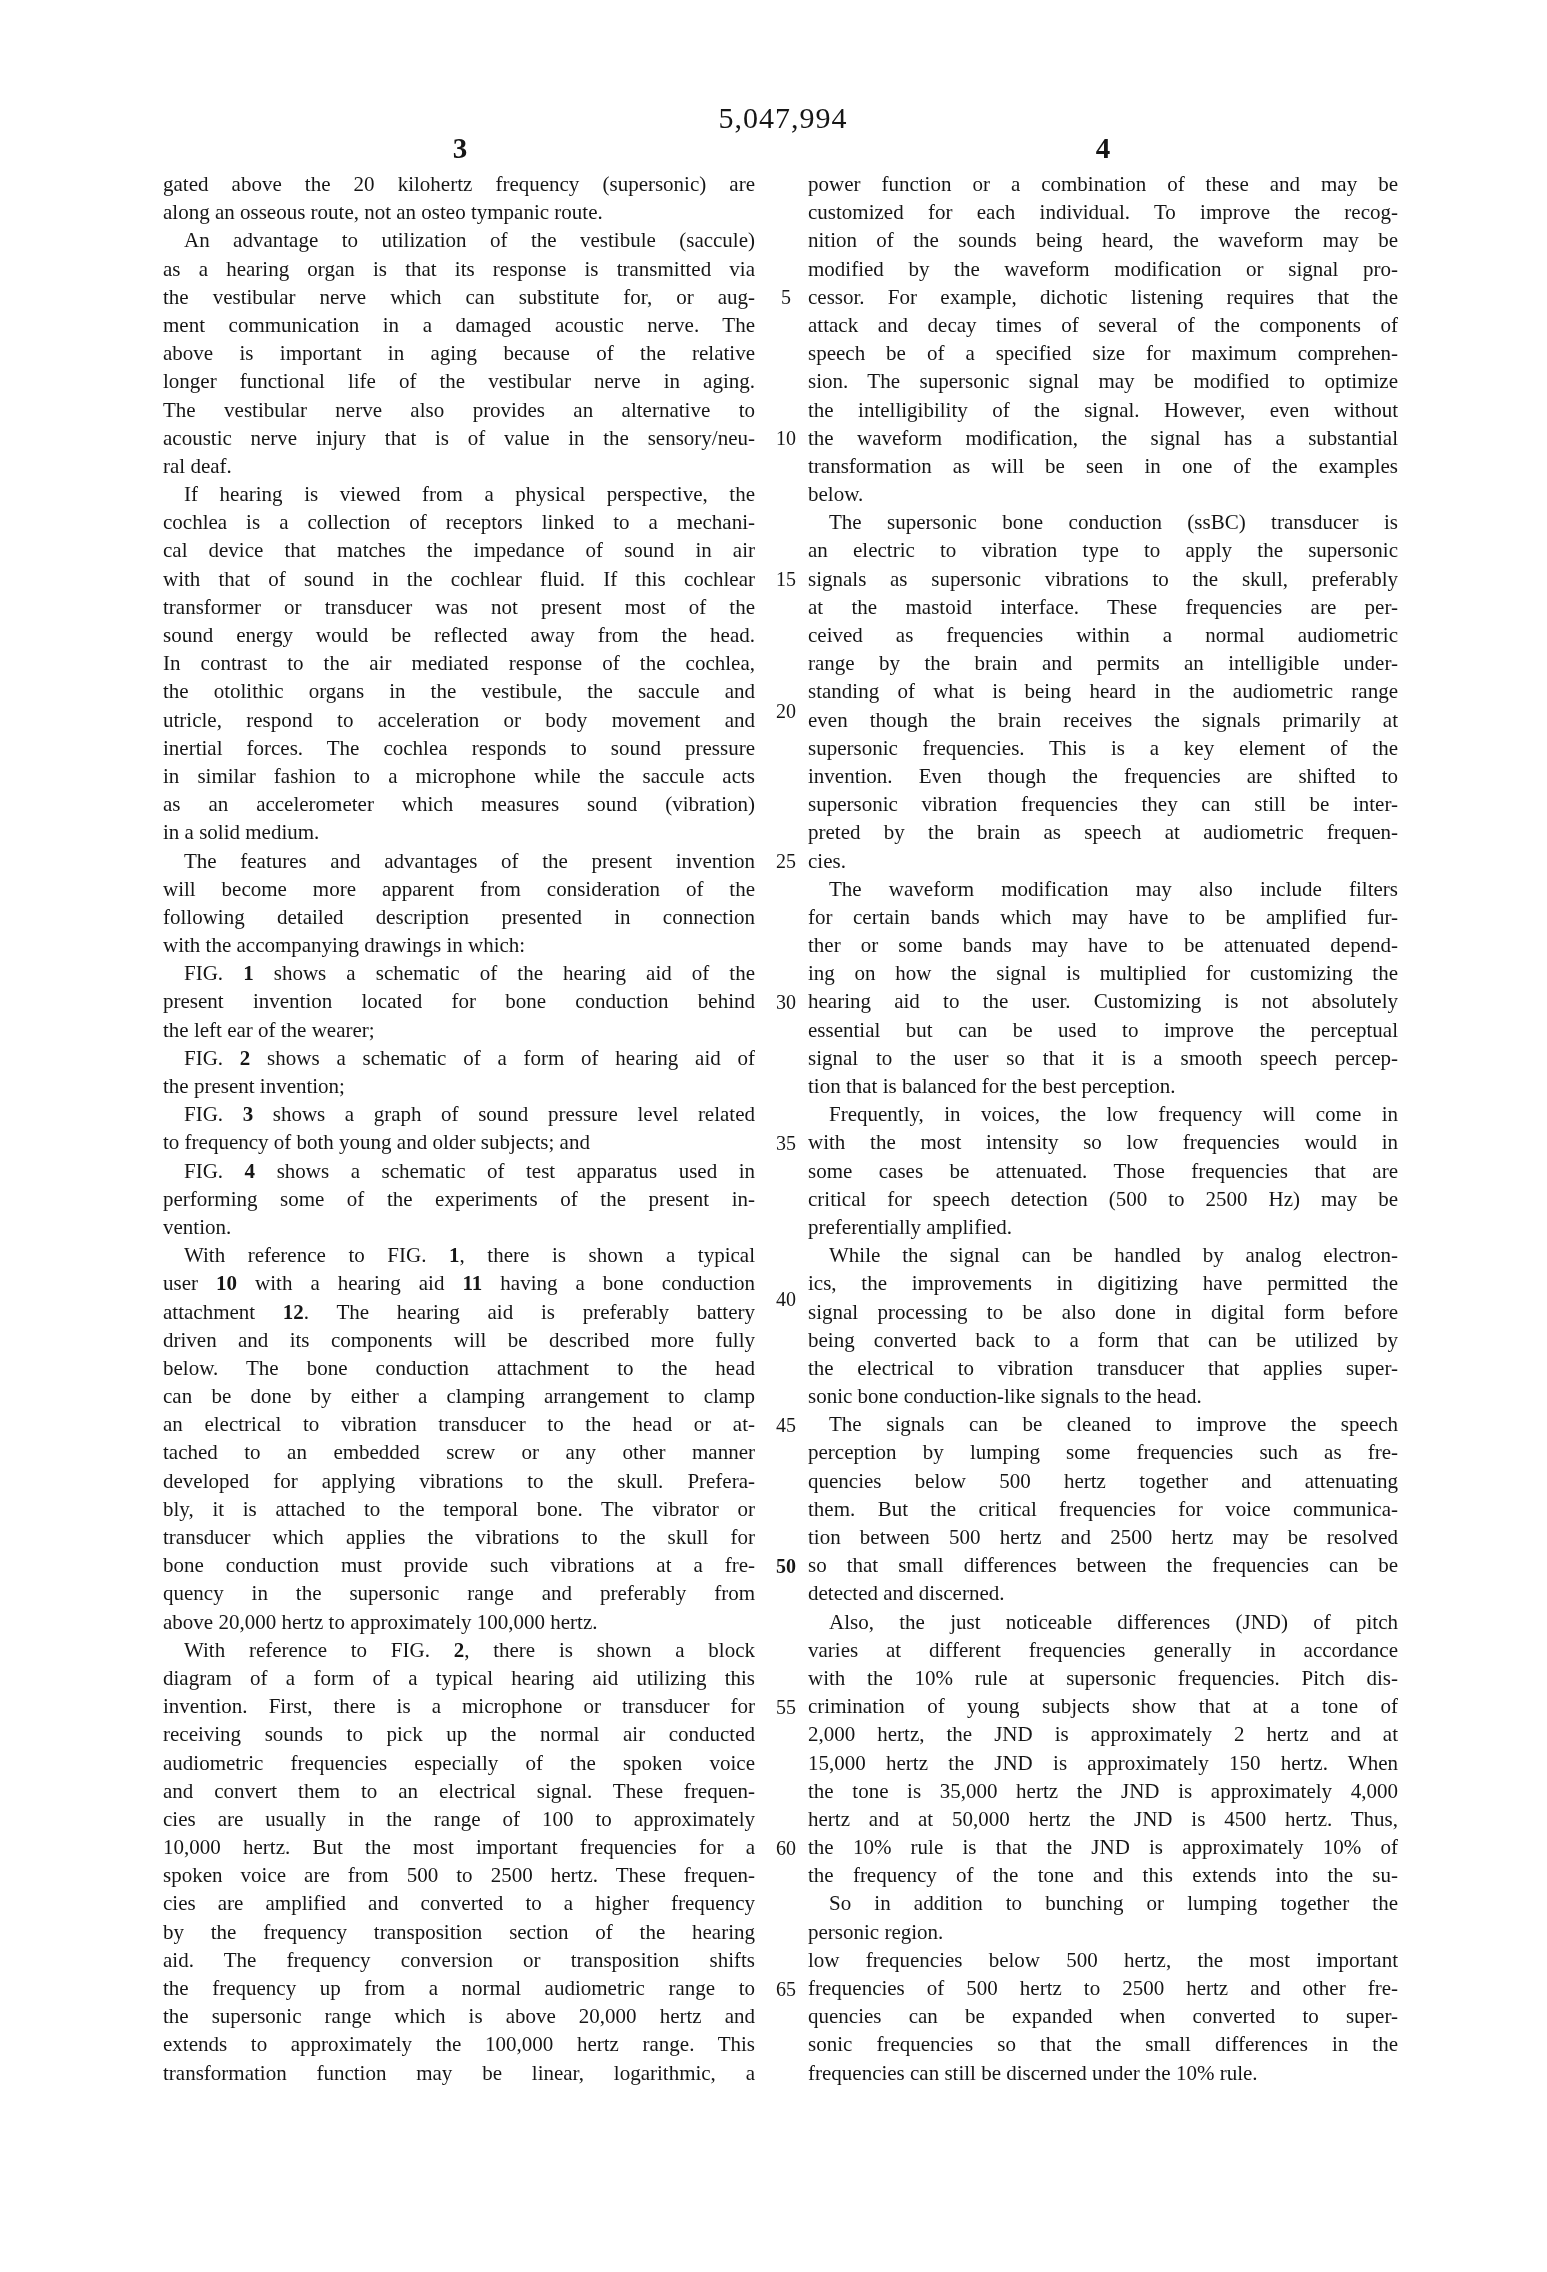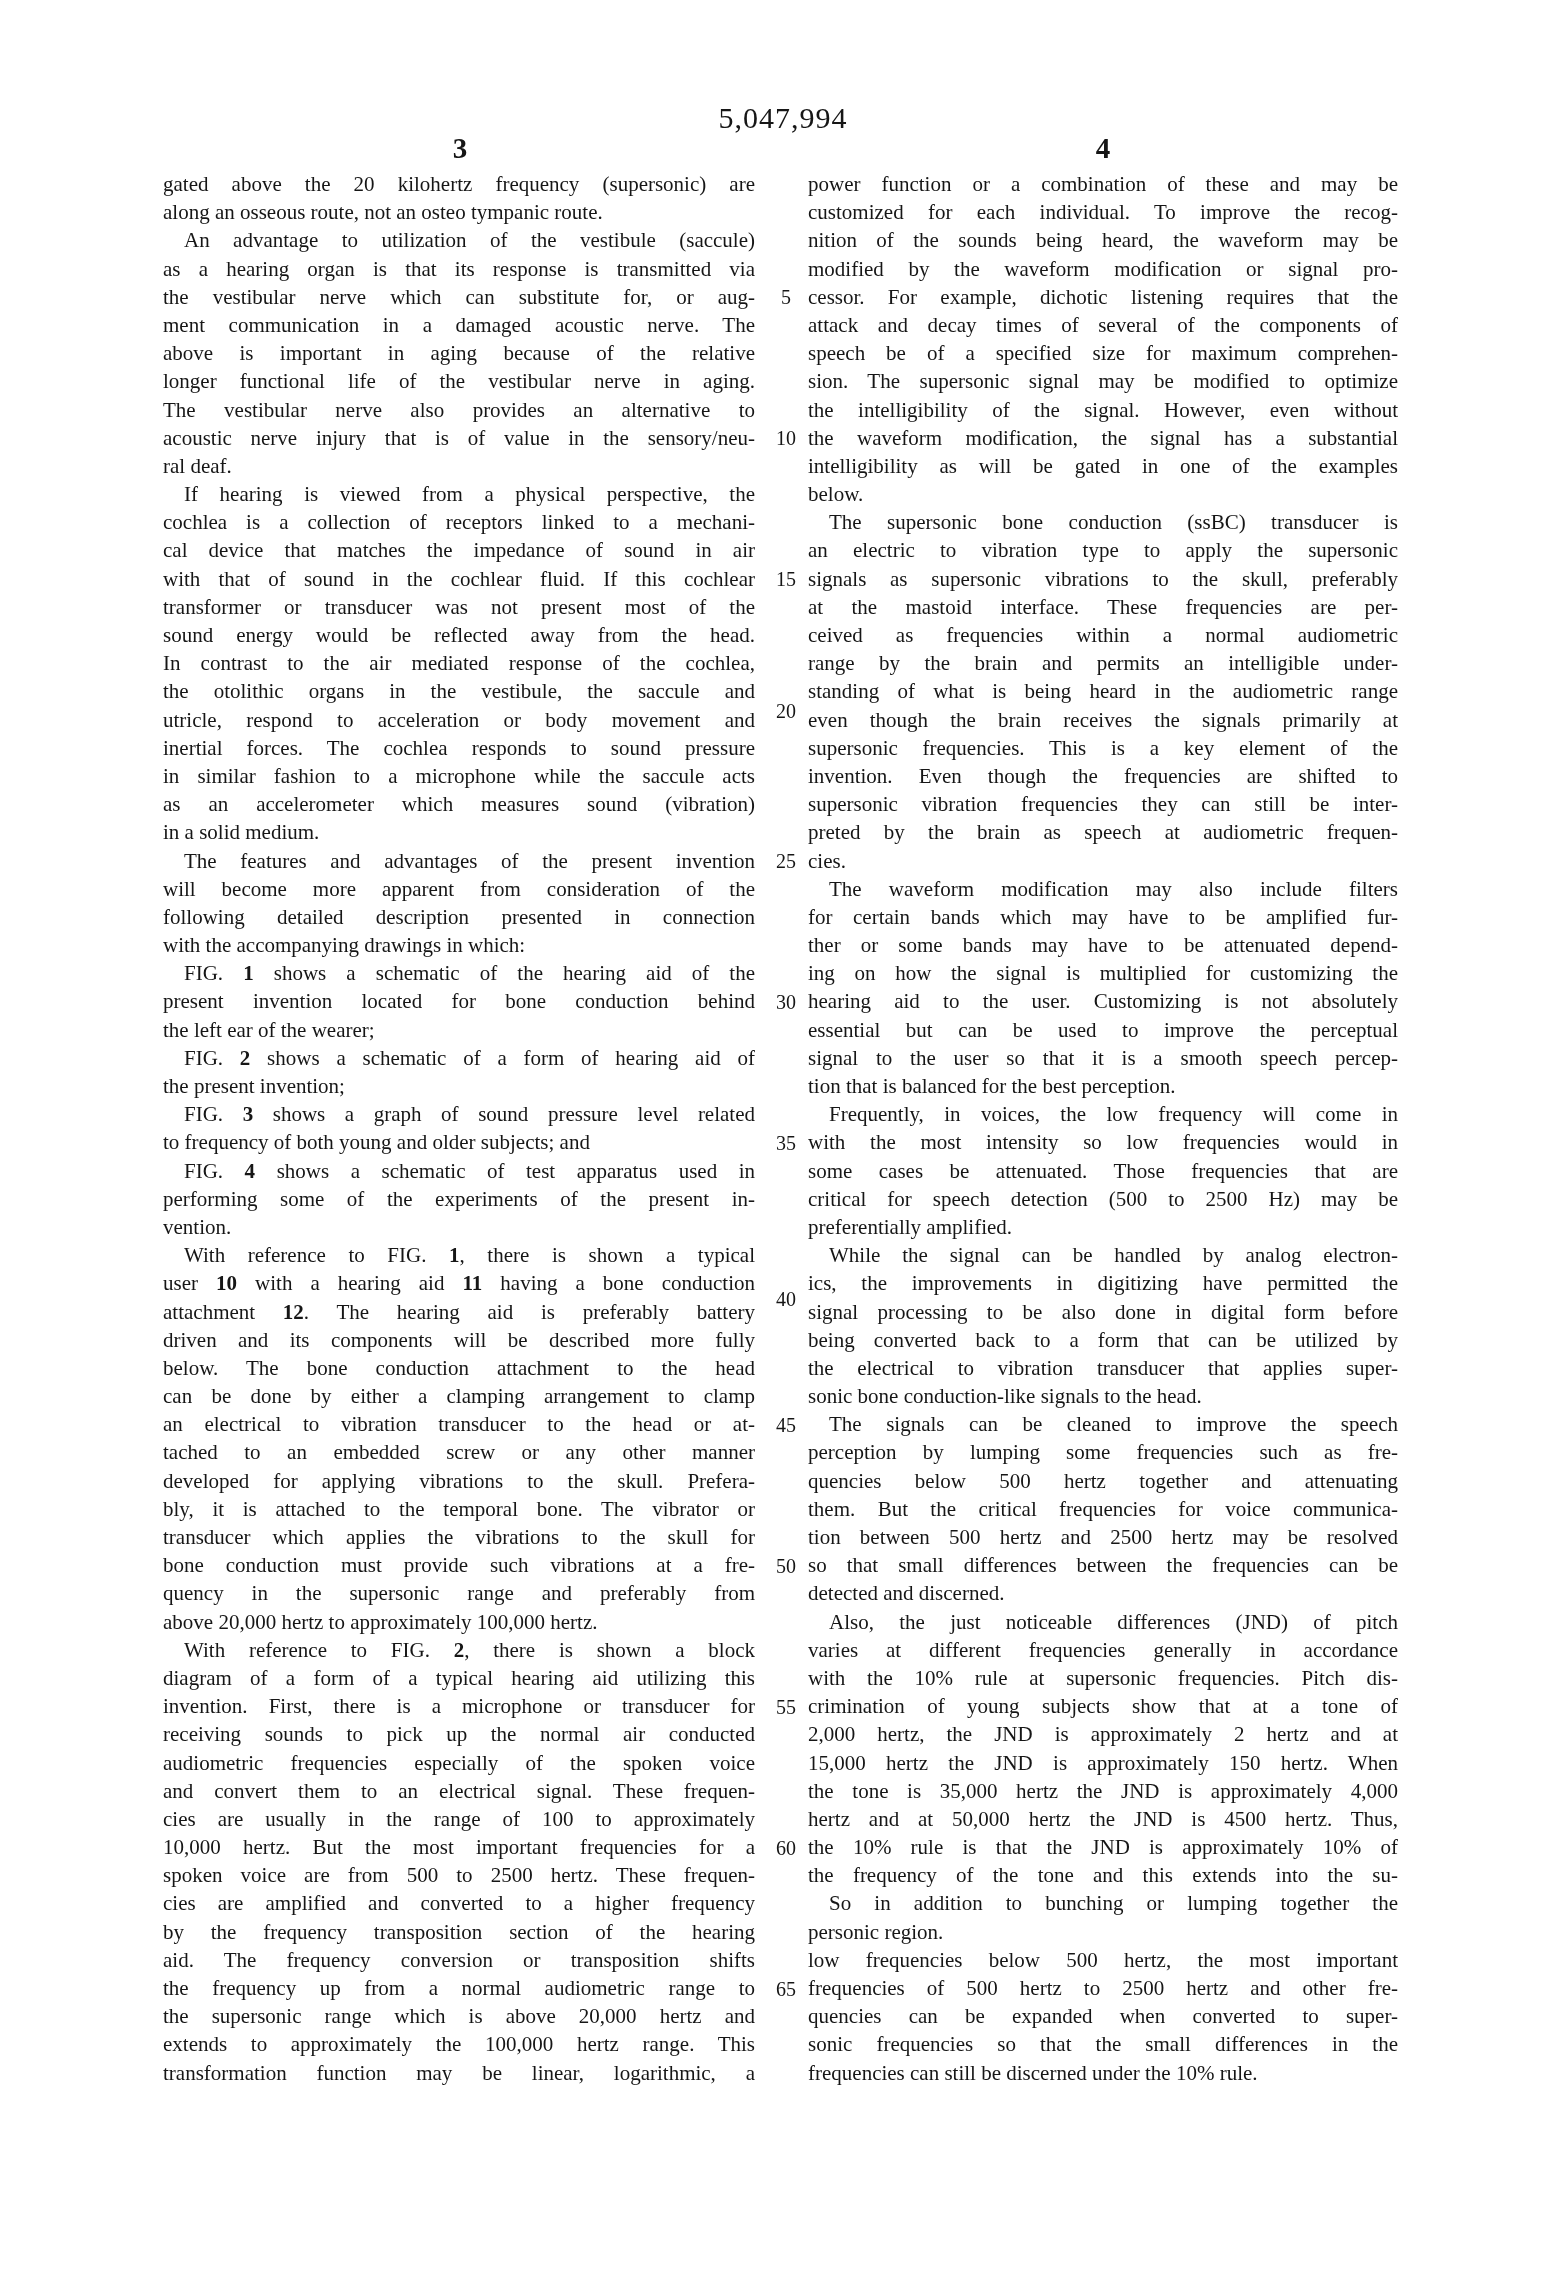--- a/index.html
+++ b/index.html
@@ -127,38 +127,38 @@
   <div class="gutter">
       <div class="gutter-num" style="top: 112.8px;">5</div>
       <div class="gutter-num" style="top: 253.8px;">10</div>
       <div class="gutter-num" style="top: 394.8px;">15</div>
       <div class="gutter-num" style="top: 527px;">20</div>
       <div class="gutter-num" style="top: 676.8px;">25</div>
       <div class="gutter-num" style="top: 817.8px;">30</div>
       <div class="gutter-num" style="top: 958.8px;">35</div>
       <div class="gutter-num" style="top: 1115px;">40</div>
       <div class="gutter-num" style="top: 1240.8px;">45</div>
-      <div class="gutter-num" style="top: 1381.8px;">50</div>
+      <div class="gutter-num" style="top: 1381.8px; font-weight: bold;">50</div>
       <div class="gutter-num" style="top: 1522.8px;">55</div>
       <div class="gutter-num" style="top: 1663.8px;">60</div>
       <div class="gutter-num" style="top: 1804.8px;">65</div>
     </div>
 
   <div class="column right">
       <div class="line"><span>power function or a combination of these and may be</span></div>
       <div class="line"><span>customized for each individual. To improve the recog-</span></div>
       <div class="line"><span>nition of the sounds being heard, the waveform may be</span></div>
       <div class="line"><span>modified by the waveform modification or signal pro-</span></div>
       <div class="line"><span>cessor. For example, dichotic listening requires that the</span></div>
       <div class="line"><span>attack and decay times of several of the components of</span></div>
       <div class="line"><span>speech be of a specified size for maximum comprehen-</span></div>
       <div class="line"><span>sion. The supersonic signal may be modified to optimize</span></div>
       <div class="line"><span>the intelligibility of the signal. However, even without</span></div>
       <div class="line"><span>the waveform modification, the signal has a substantial</span></div>
-      <div class="line"><span>intelligibility as will be gated in one of the examples</span></div>
+      <div class="line"><span>transformation as will be seen in one of the examples</span></div>
       <div class="line par-end"><span>below.</span></div>
       <div class="line"><span> The supersonic bone conduction (ssBC) transducer is</span></div>
       <div class="line"><span>an electric to vibration type to apply the supersonic</span></div>
       <div class="line"><span>signals as supersonic vibrations to the skull, preferably</span></div>
       <div class="line"><span>at the mastoid interface. These frequencies are per-</span></div>
       <div class="line"><span>ceived as frequencies within a normal audiometric</span></div>
       <div class="line"><span>range by the brain and permits an intelligible under-</span></div>
       <div class="line"><span>standing of what is being heard in the audiometric range</span></div>
       <div class="line"><span>even though the brain receives the signals primarily at</span></div>
       <div class="line"><span>supersonic frequencies. This is a key element of the</span></div>

